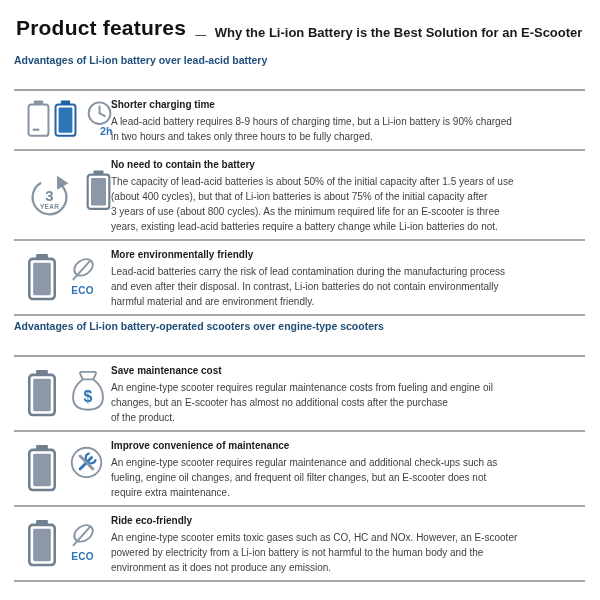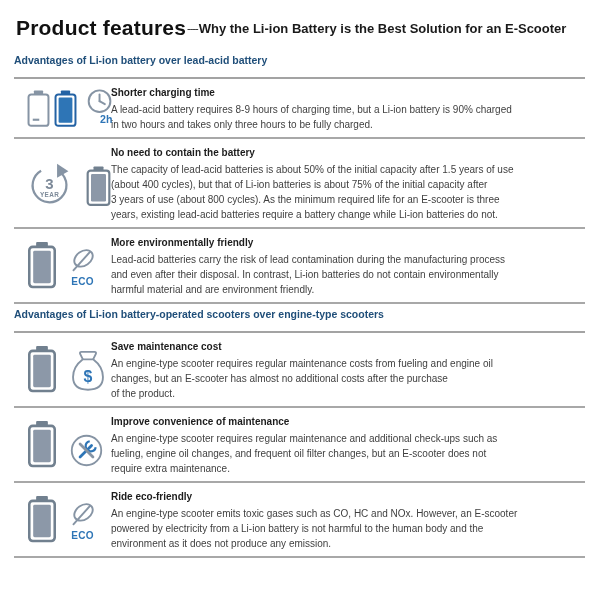--- a/index.html
+++ b/index.html
@@ -5,43 +5,43 @@
   * { margin: 0; padding: 0; box-sizing: border-box; }
   html, body { background: #ffffff; }
   body { font-family: "Liberation Sans", sans-serif; }
   .page {
     position: relative;
     width: 600px; height: 600px;
     background: #ffffff;
     padding: 16px 15px 0 14px;
     overflow: hidden;
   }
-  .titlebar { display: flex; align-items: center; gap: 1px; padding-left: 2px; }
+  .titlebar { display: flex; align-items: flex-end; gap: 9px; padding-left: 2px; }
   .page-title { font-size: 21px; font-weight: bold; color: #111111; letter-spacing: 0.2px; }
   .title-dashes { font-size: 11px; color: #1a1a1a; letter-spacing: -1px; }
   .page-subtitle { font-size: 13px; color: #1a1a1a; font-weight: 700; }
 
   .section-heading {
     margin-top: 14px;
     font-size: 10.5px; font-weight: bold;
     color: #1F4E79;
-    padding-bottom: 11px;
+    padding-bottom: 23px;
     border-bottom: 2px solid #A3A3A3;
   }
   .section-heading.second { margin-top: 4px; }
 
   .feature {
     display: flex;
     align-items: center;
     border-bottom: 2px solid #A8A8A8;
     padding: 4px 0 5px 0;
   }
   .icons {
     width: 97px; flex: 0 0 97px;
-    display: flex; align-items: flex-end;
+    display: flex; align-items: flex-start;
     padding-left: 13px;
   }
   .icons svg { display: block; }
   .content { flex: 1; min-width: 0; padding-top: 1px; }
   .feature-title {
     font-size: 10px; font-weight: bold; color: #1c1c1c;
     line-height: 17px; margin-bottom: 1px;
   }
   .feature-body {
     font-size: 10px; color: #3f3f3f;

